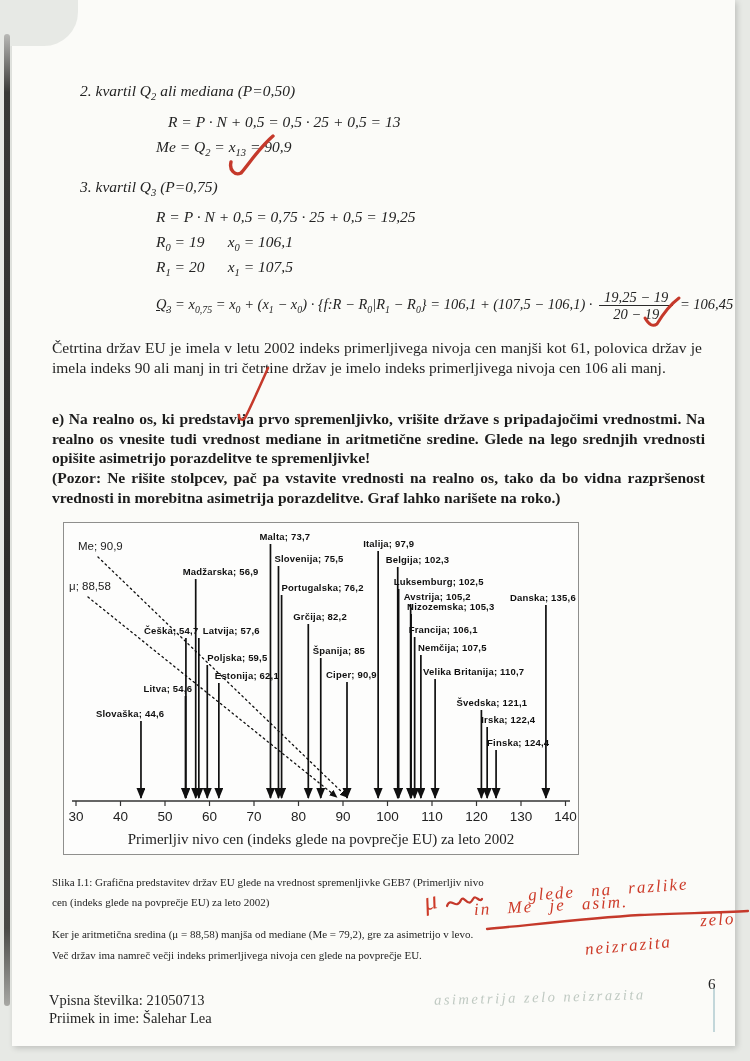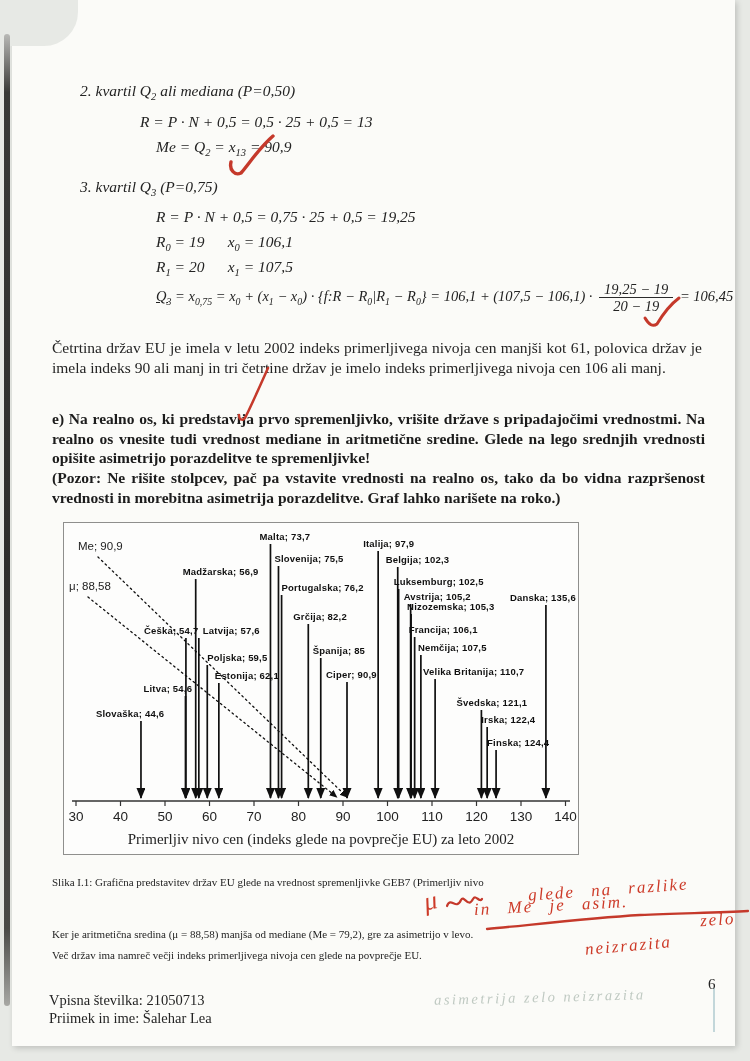--- a/index.html
+++ b/index.html
@@ -10,21 +10,21 @@
   .corner{position:absolute;left:0;top:0;width:78px;height:46px;background:#e7e9e5;
           border-bottom-right-radius:34px;}
   .scanline{position:absolute;left:4px;top:34px;width:6px;height:972px;border-radius:3px;
             background:linear-gradient(#b9b9b6 0%,#3a3a38 6%,#2e2e2c 55%,#4a4a47 92%,#a8a8a4 100%);
             filter:blur(.4px);}
   .bluemark{position:absolute;left:713px;top:988px;width:2px;height:44px;background:#b5ced2;opacity:.8;}
   .formula{position:absolute;font-style:italic;font-size:15.5px;line-height:1.25;
            white-space:pre-wrap;color:#232323;}
   .sec-title{position:absolute;font-style:italic;font-size:15.5px;color:#232323;}
   sub{font-size:68%;line-height:0;}
-  .frac{display:inline-block;vertical-align:middle;text-align:center;margin:0 3px;line-height:1.12;}
+  .frac{display:inline-block;vertical-align:middle;text-align:center;margin:8px 3px;line-height:1.12;}
   .fn{display:block;padding:0 5px;}
   .fd{display:block;border-top:1.2px solid #2a2a2a;padding:0 5px;text-align:center;}
   .ul{text-decoration:underline;font-family:Liberation Serif, serif;}
 
   .body-text{position:absolute;font-size:15.5px;line-height:19.7px;text-align:justify;color:#242424;}
   .bold-text{font-weight:bold;color:#1c1c1c;}
 
   #chart-wrap{position:absolute;left:63px;top:522px;width:514px;height:331px;
               border:1px solid #8f8f8d;background:#fdfdfc;}
   .tick{font:13.5px "Liberation Sans",sans-serif;fill:#222;}
@@ -45,21 +45,21 @@
 </head>
 <body>
 
 <div id="page">
   <div class="paper"></div>
   <div class="corner"></div>
   <div class="scanline"></div>
   <div class="bluemark"></div>
 
   <div class="sec-title" style="left:80px;top:82px;">2. kvartil Q<sub>2</sub> ali mediana (P=0,50)</div>
-  <div class="formula" style="left:140px;top:112px;">R = P · N + 0,5 = 0,5 · 25 + 0,5 = 13</div>
+  <div class="formula" style="left:168px;top:112px;">R = P · N + 0,5 = 0,5 · 25 + 0,5 = 13</div>
   <div class="formula" style="left:156px;top:137px;">Me = Q<sub>2</sub> = x<sub>13</sub> = 90,9</div>
 
   <div class="sec-title" style="left:80px;top:178px;">3. kvartil Q<sub>3</sub> (P=0,75)</div>
   <div class="formula" style="left:156px;top:207px;">R = P · N + 0,5 = 0,75 · 25 + 0,5 = 19,25</div>
   <div class="formula" style="left:156px;top:232px;text-align:center;">R<sub>0</sub> = 19      x<sub>0</sub> = 106,1</div>
   <div class="formula" style="left:156px;top:257px;">R<sub>1</sub> = 20      x<sub>1</sub> = 107,5</div>
   <div class="formula" style="left:156px;top:281px;font-size:14.5px;"><span class="ul">Q<sub>3</sub></span> = x<sub>0,75</sub> = x<sub>0</sub> + (x<sub>1</sub> − x<sub>0</sub>) · {f:R − R<sub>0</sub>|R<sub>1</sub> − R<sub>0</sub>} = 106,1 + (107,5 − 106,1) · <span class="frac"><span class="fn">19,25 − 19</span><span class="fd">20 − 19</span></span> = 106,45</div>
 
   <div class="body-text" style="left:52px;top:338px;width:650px;">Četrtina držav EU je imela v letu 2002 indeks primerljivega nivoja cen manjši kot 61, polovica držav je imela indeks 90 ali manj in tri četrtine držav je imelo indeks primerljivega nivoja cen 106 ali manj.</div>
 
@@ -155,20 +155,21 @@
         <line x1="481.92" y1="82" x2="481.92" y2="275" stroke="#101010" stroke-width="1.7" marker-end="url(#ahB)"></line>
         <text class="clabel" x="445.92" y="78">Danska; 135,6</text>
         <line x1="34" y1="34" x2="283.00500000000005" y2="274" stroke="#101010" stroke-width="1.3" stroke-dasharray="1.6 3.4" stroke-linecap="round" marker-end="url(#ahS)"></line>
         <text class="slabel" x="14" y="27">Me; 90,9</text>
         <line x1="24" y1="74" x2="272.681" y2="274" stroke="#101010" stroke-width="1.3" stroke-dasharray="1.6 3.4" stroke-linecap="round" marker-end="url(#ahS)"></line>
         <text class="slabel" x="5" y="67">μ; 88,58</text>
       </svg>
   </div>
 
   <div class="caption-line" style="left:52px;top:872px;width:668px;">Slika I.1: Grafična predstavitev držav EU glede na vrednost spremenljivke GEB7 (Primerljiv nivo</div>
+  <div class="caption-line" style="left:52px;top:892px;width:668px;">cen (indeks glede na povprečje EU) za leto 2002)</div>
 
   <div class="caption-line" style="left:52px;top:924px;width:672px;">Ker je aritmetična sredina (μ = 88,58) manjša od mediane (Me = 79,2), gre za asimetrijo v levo.</div>
   <div class="caption-line" style="left:52px;top:945px;width:672px;">Več držav ima namreč večji indeks primerljivega nivoja cen glede na povprečje EU.</div>
 
   <div class="redink" style="left:528px;top:880px;transform:rotate(-4deg);">glede na razlike</div>
   <div class="redink" style="left:424px;top:886px;font-size:26px;transform:rotate(-12deg);">μ</div>
   <div class="redink" style="left:474px;top:896px;transform:rotate(-3deg);">in Me je asim.</div>
   <div class="redink" style="left:700px;top:910px;transform:rotate(-4deg);">zelo</div>
   <div class="redink" style="left:585px;top:936px;transform:rotate(-5deg);">neizrazita</div>
 

